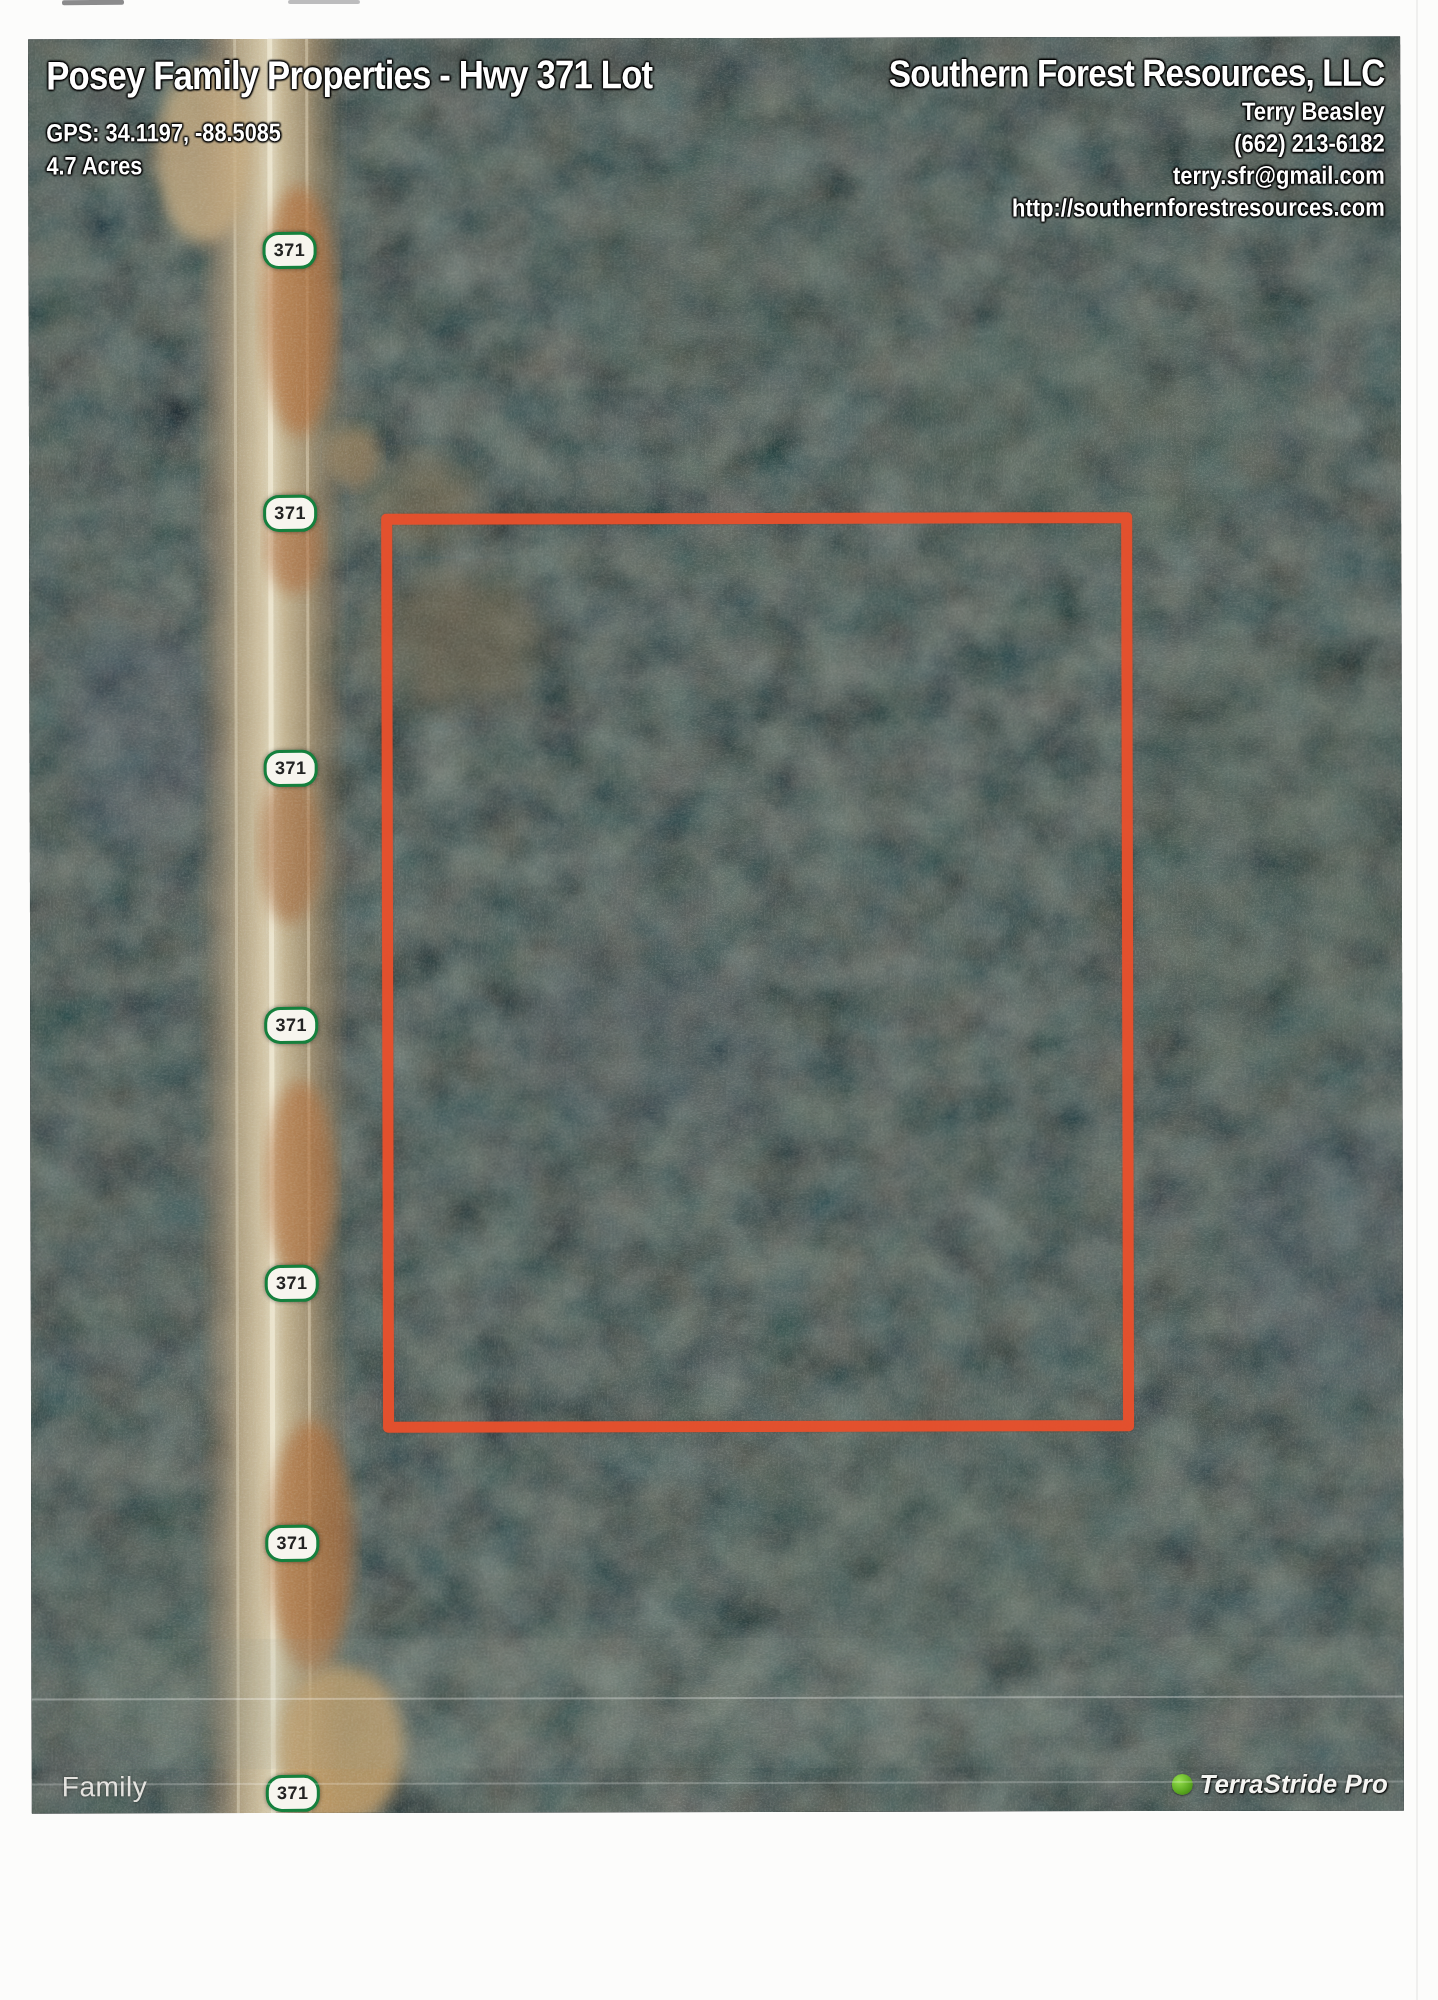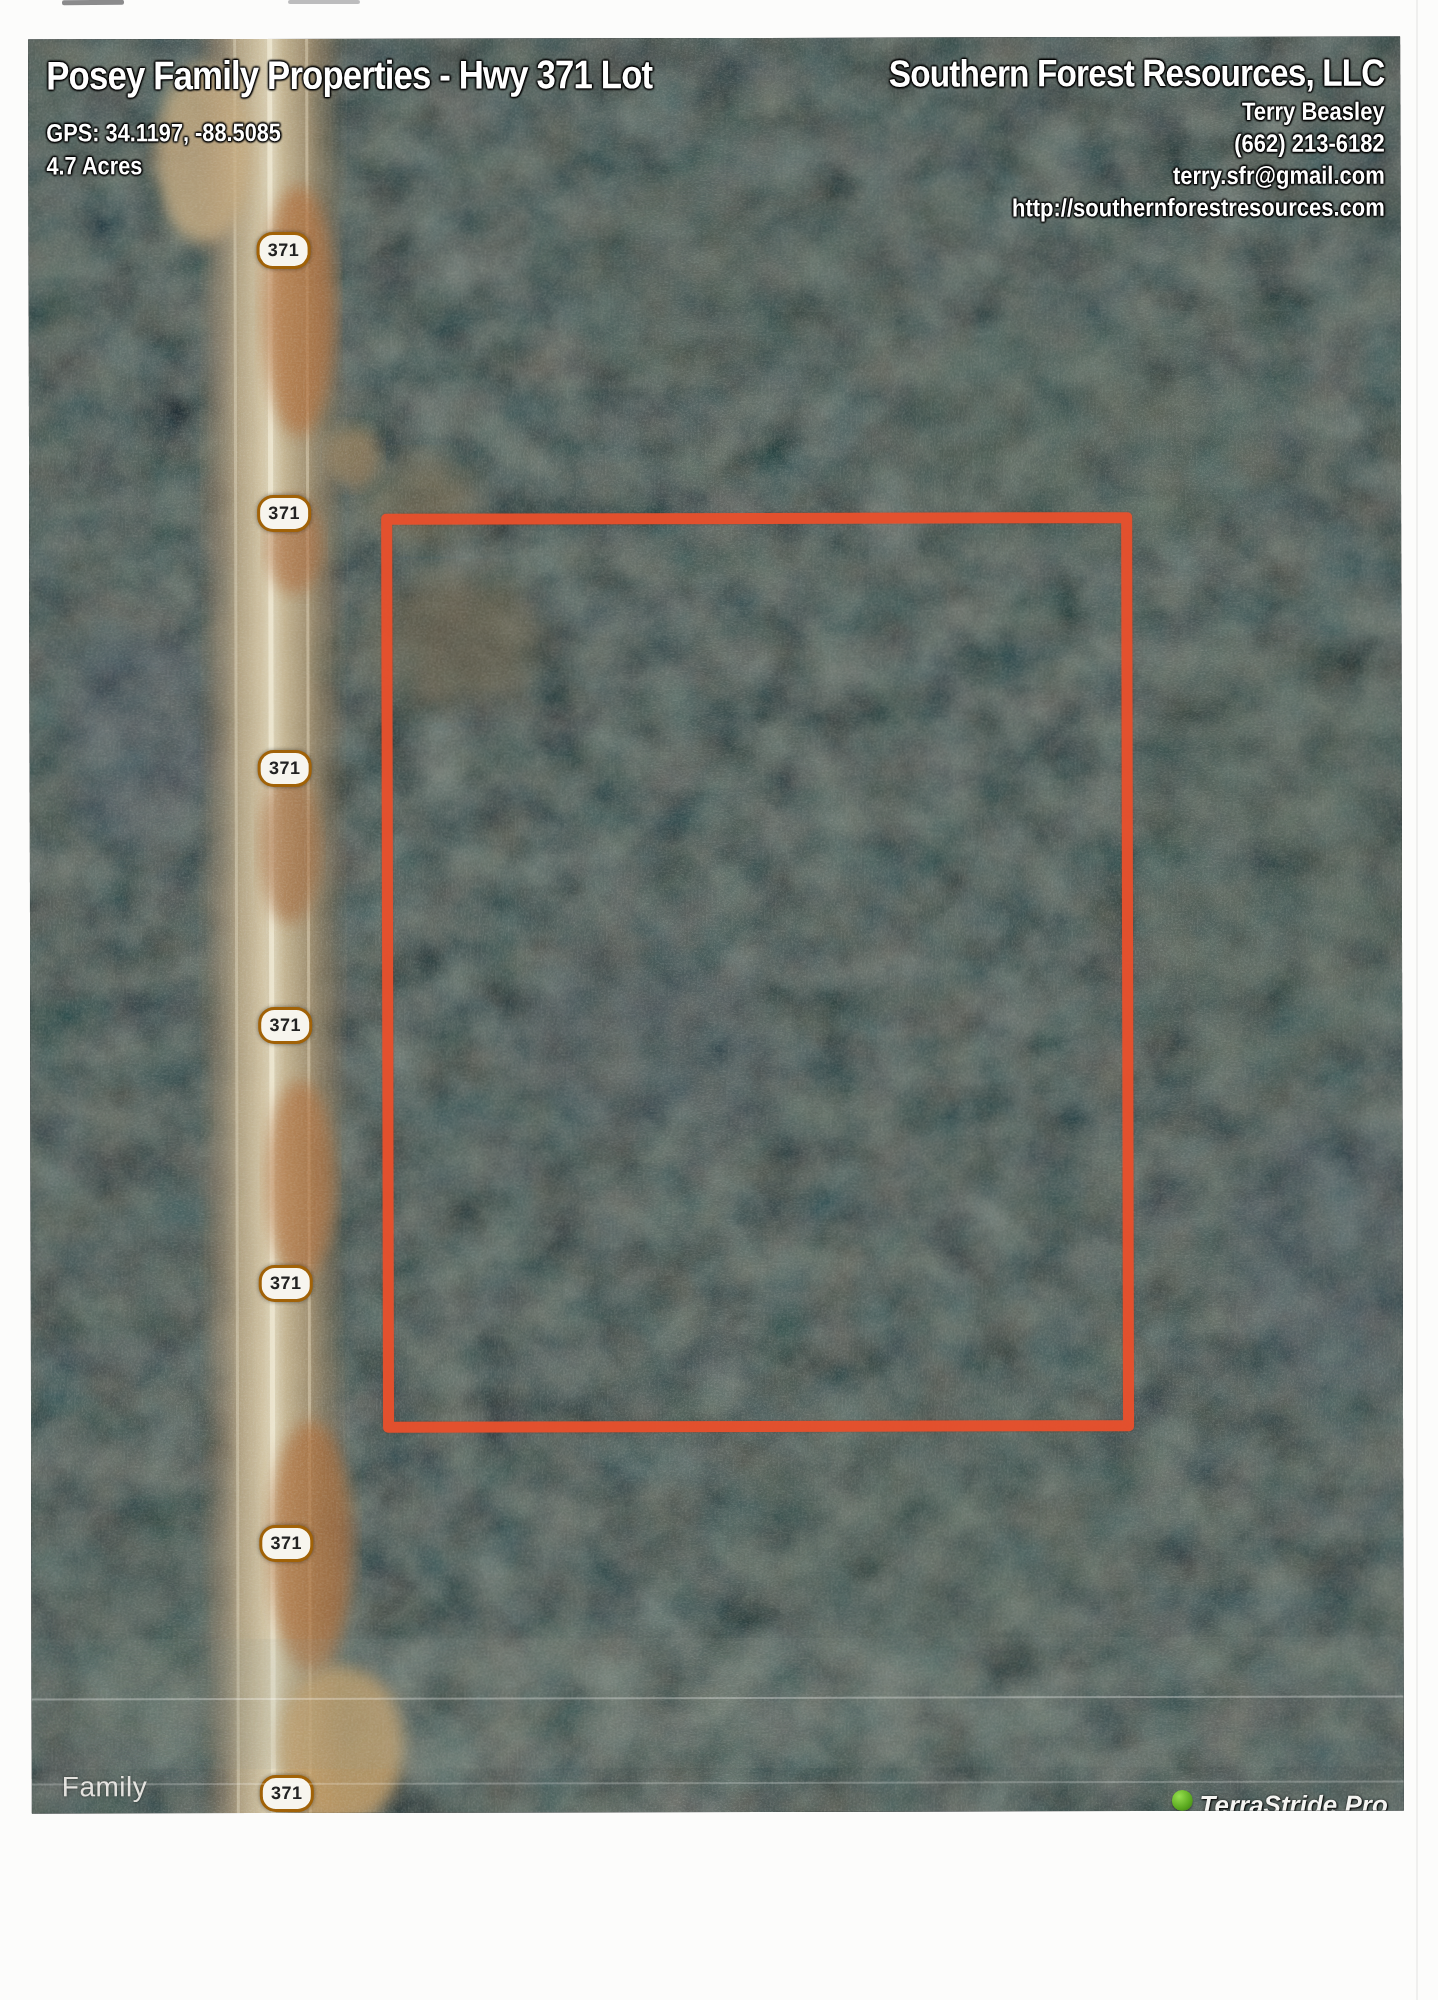--- a/index.html
+++ b/index.html
@@ -13,41 +13,41 @@
   .map{position:absolute;left:30px;top:38px;width:1372px;height:1774px;background:#272b2d;
        overflow:hidden;transform:rotate(-0.12deg);}
   .map svg{position:absolute;left:0;top:0;}
 
   
   .boundary{position:absolute;left:352px;top:475px;width:751px;height:919px;
             box-sizing:border-box;border:11px solid #e8502c;border-radius:5px;
             opacity:.96;box-shadow:0 0 2px rgba(120,30,10,.4), inset 0 0 2px rgba(120,30,10,.4);}
 
   
-  .shield{position:absolute;left:228px;width:48px;height:31px;background:#f7f5ee;
-          border:3px solid #a16207;border-radius:16px;display:flex;align-items:center;
+  .shield{position:absolute;left:234px;width:48px;height:31px;background:#f7f5ee;
+          border:3px solid #15803d;border-radius:16px;display:flex;align-items:center;
           justify-content:center;box-shadow:0 0 4px rgba(0,0,0,.45);}
   .shield span{color:#222;font-size:18px;font-weight:bold;letter-spacing:.5px;}
 
   
   .hdr{position:absolute;color:#fff;font-weight:bold;
        text-shadow:0 0 3px #000,0 0 3px #000,1px 1px 2px #000,-1px -1px 2px #000,
                    1px -1px 2px #000,-1px 1px 2px #000;}
   .hdr-left{left:18px;top:14px;transform:scaleX(.87);transform-origin:top left;}
   .hdr-left .title{font-size:40px;line-height:44px;letter-spacing:-1px;white-space:nowrap;}
   .hdr-left .sub{font-size:25px;line-height:33px;white-space:nowrap;}
   .hdr-left .sub.gps{margin-top:19px;}
   .hdr-right{right:16px;top:14px;text-align:right;transform:scaleX(.88);transform-origin:top right;}
   .hdr-right .company{font-size:38px;line-height:44px;letter-spacing:-1px;white-space:nowrap;}
   .hdr-right .line{font-size:25px;line-height:32px;white-space:nowrap;}
 
   
   .google{position:absolute;left:30px;top:1732px;font-size:28px;letter-spacing:.5px;
           color:rgba(240,238,233,.93);text-shadow:0 0 3px rgba(0,0,0,.55);font-weight:normal;}
-  .terrastride{position:absolute;right:16px;top:1732px;display:flex;gap:7px;margin-top:21px;}
+  .terrastride{position:absolute;right:16px;top:1732px;display:flex;align-items:center;gap:7px;}
   .ts-globe{width:21px;height:21px;border-radius:50%;
             background:radial-gradient(circle at 35% 30%, #97e04f, #5aa81f 60%, #3b7a12 95%);
             box-shadow:0 1px 2px rgba(0,0,0,.5);}
   .ts-text{color:#f4f4f1;font-size:26px;font-weight:bold;font-style:italic;
            text-shadow:1px 1px 2px #000,0 0 3px rgba(0,0,0,.7);}
 
   
   .scanline{position:absolute;left:0;width:100%;height:2px;background:rgba(255,255,255,.3);}
   .scanline.a{top:1659px;}
   .scanline.b{top:1744px;background:rgba(255,255,255,.22);}

